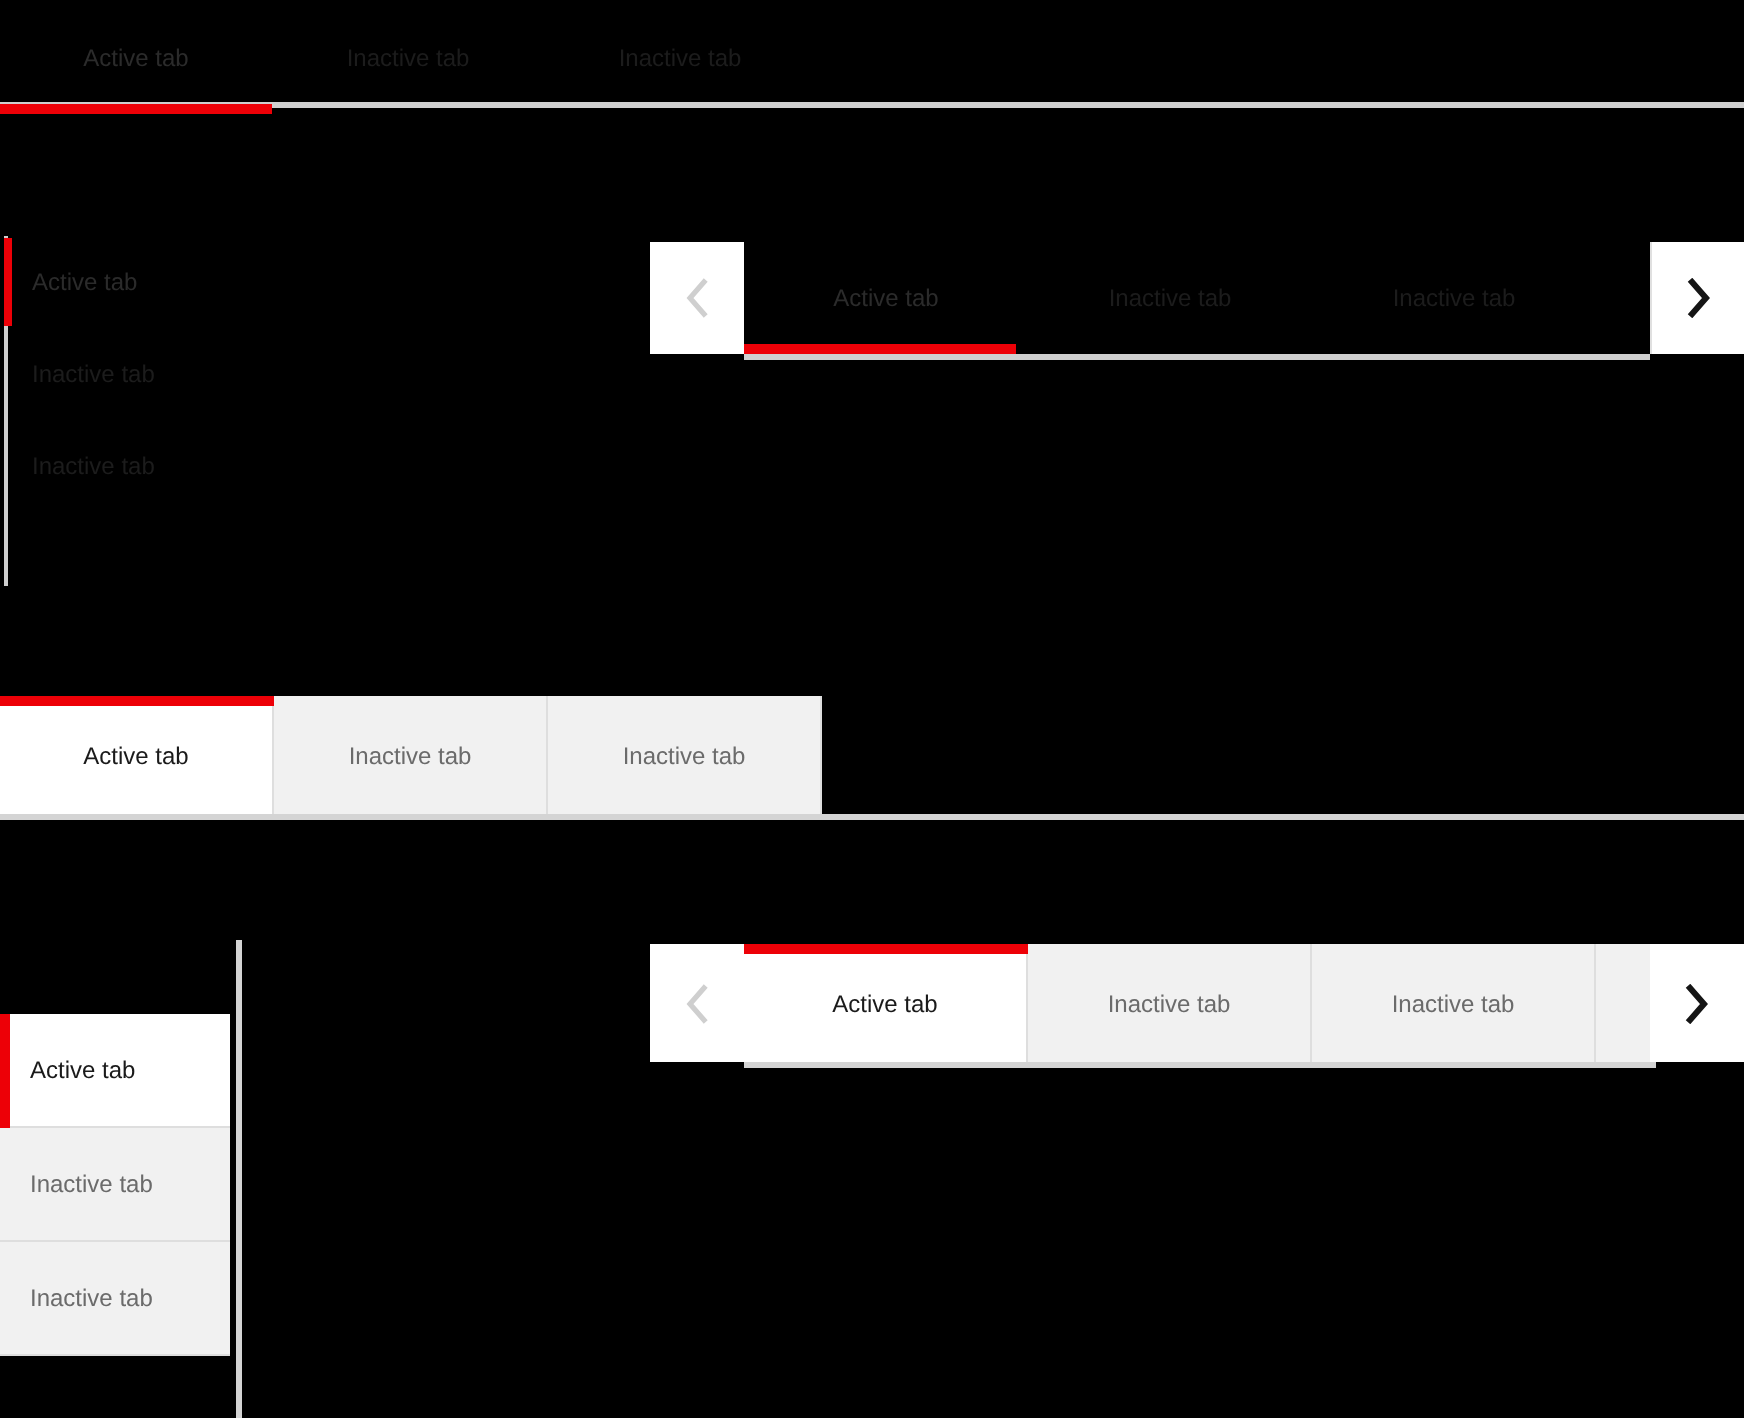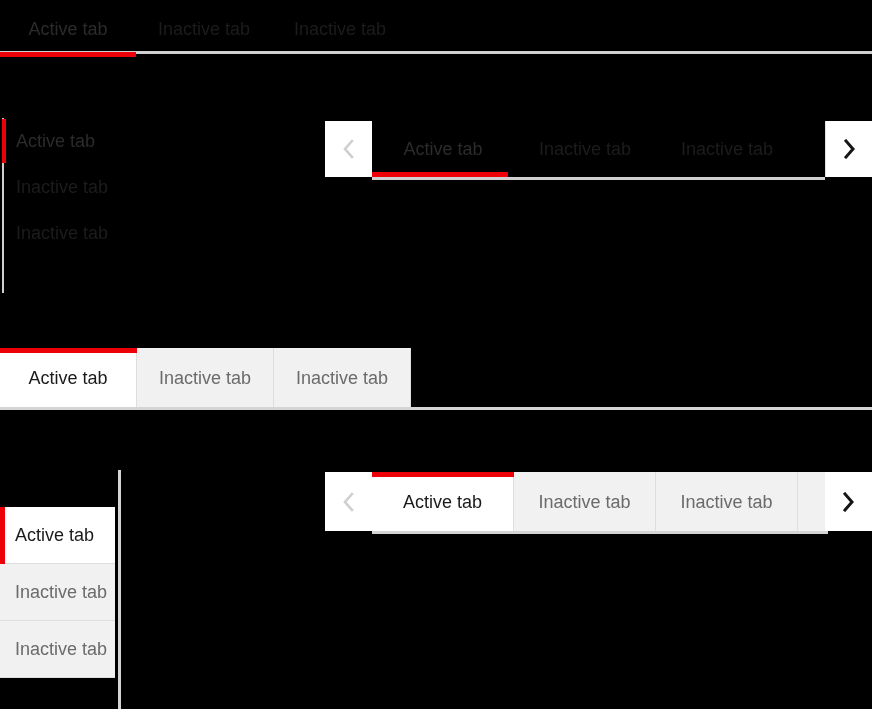--- a/index.html
+++ b/index.html
@@ -11,21 +11,21 @@
     width: 872px;
     height: 709px;
     position: relative;
     overflow: hidden;
     font-family: "Liberation Sans", sans-serif;
     -webkit-font-smoothing: antialiased;
   }
 
   
   .tab-label {
-    font-size: 18px;
+    font-size: 12px;
     line-height: 1;
     white-space: nowrap;
   }
 
   
   #dark-horizontal-tabs {
     position: absolute;
     left: 0;
     top: 0;
     width: 872px;

